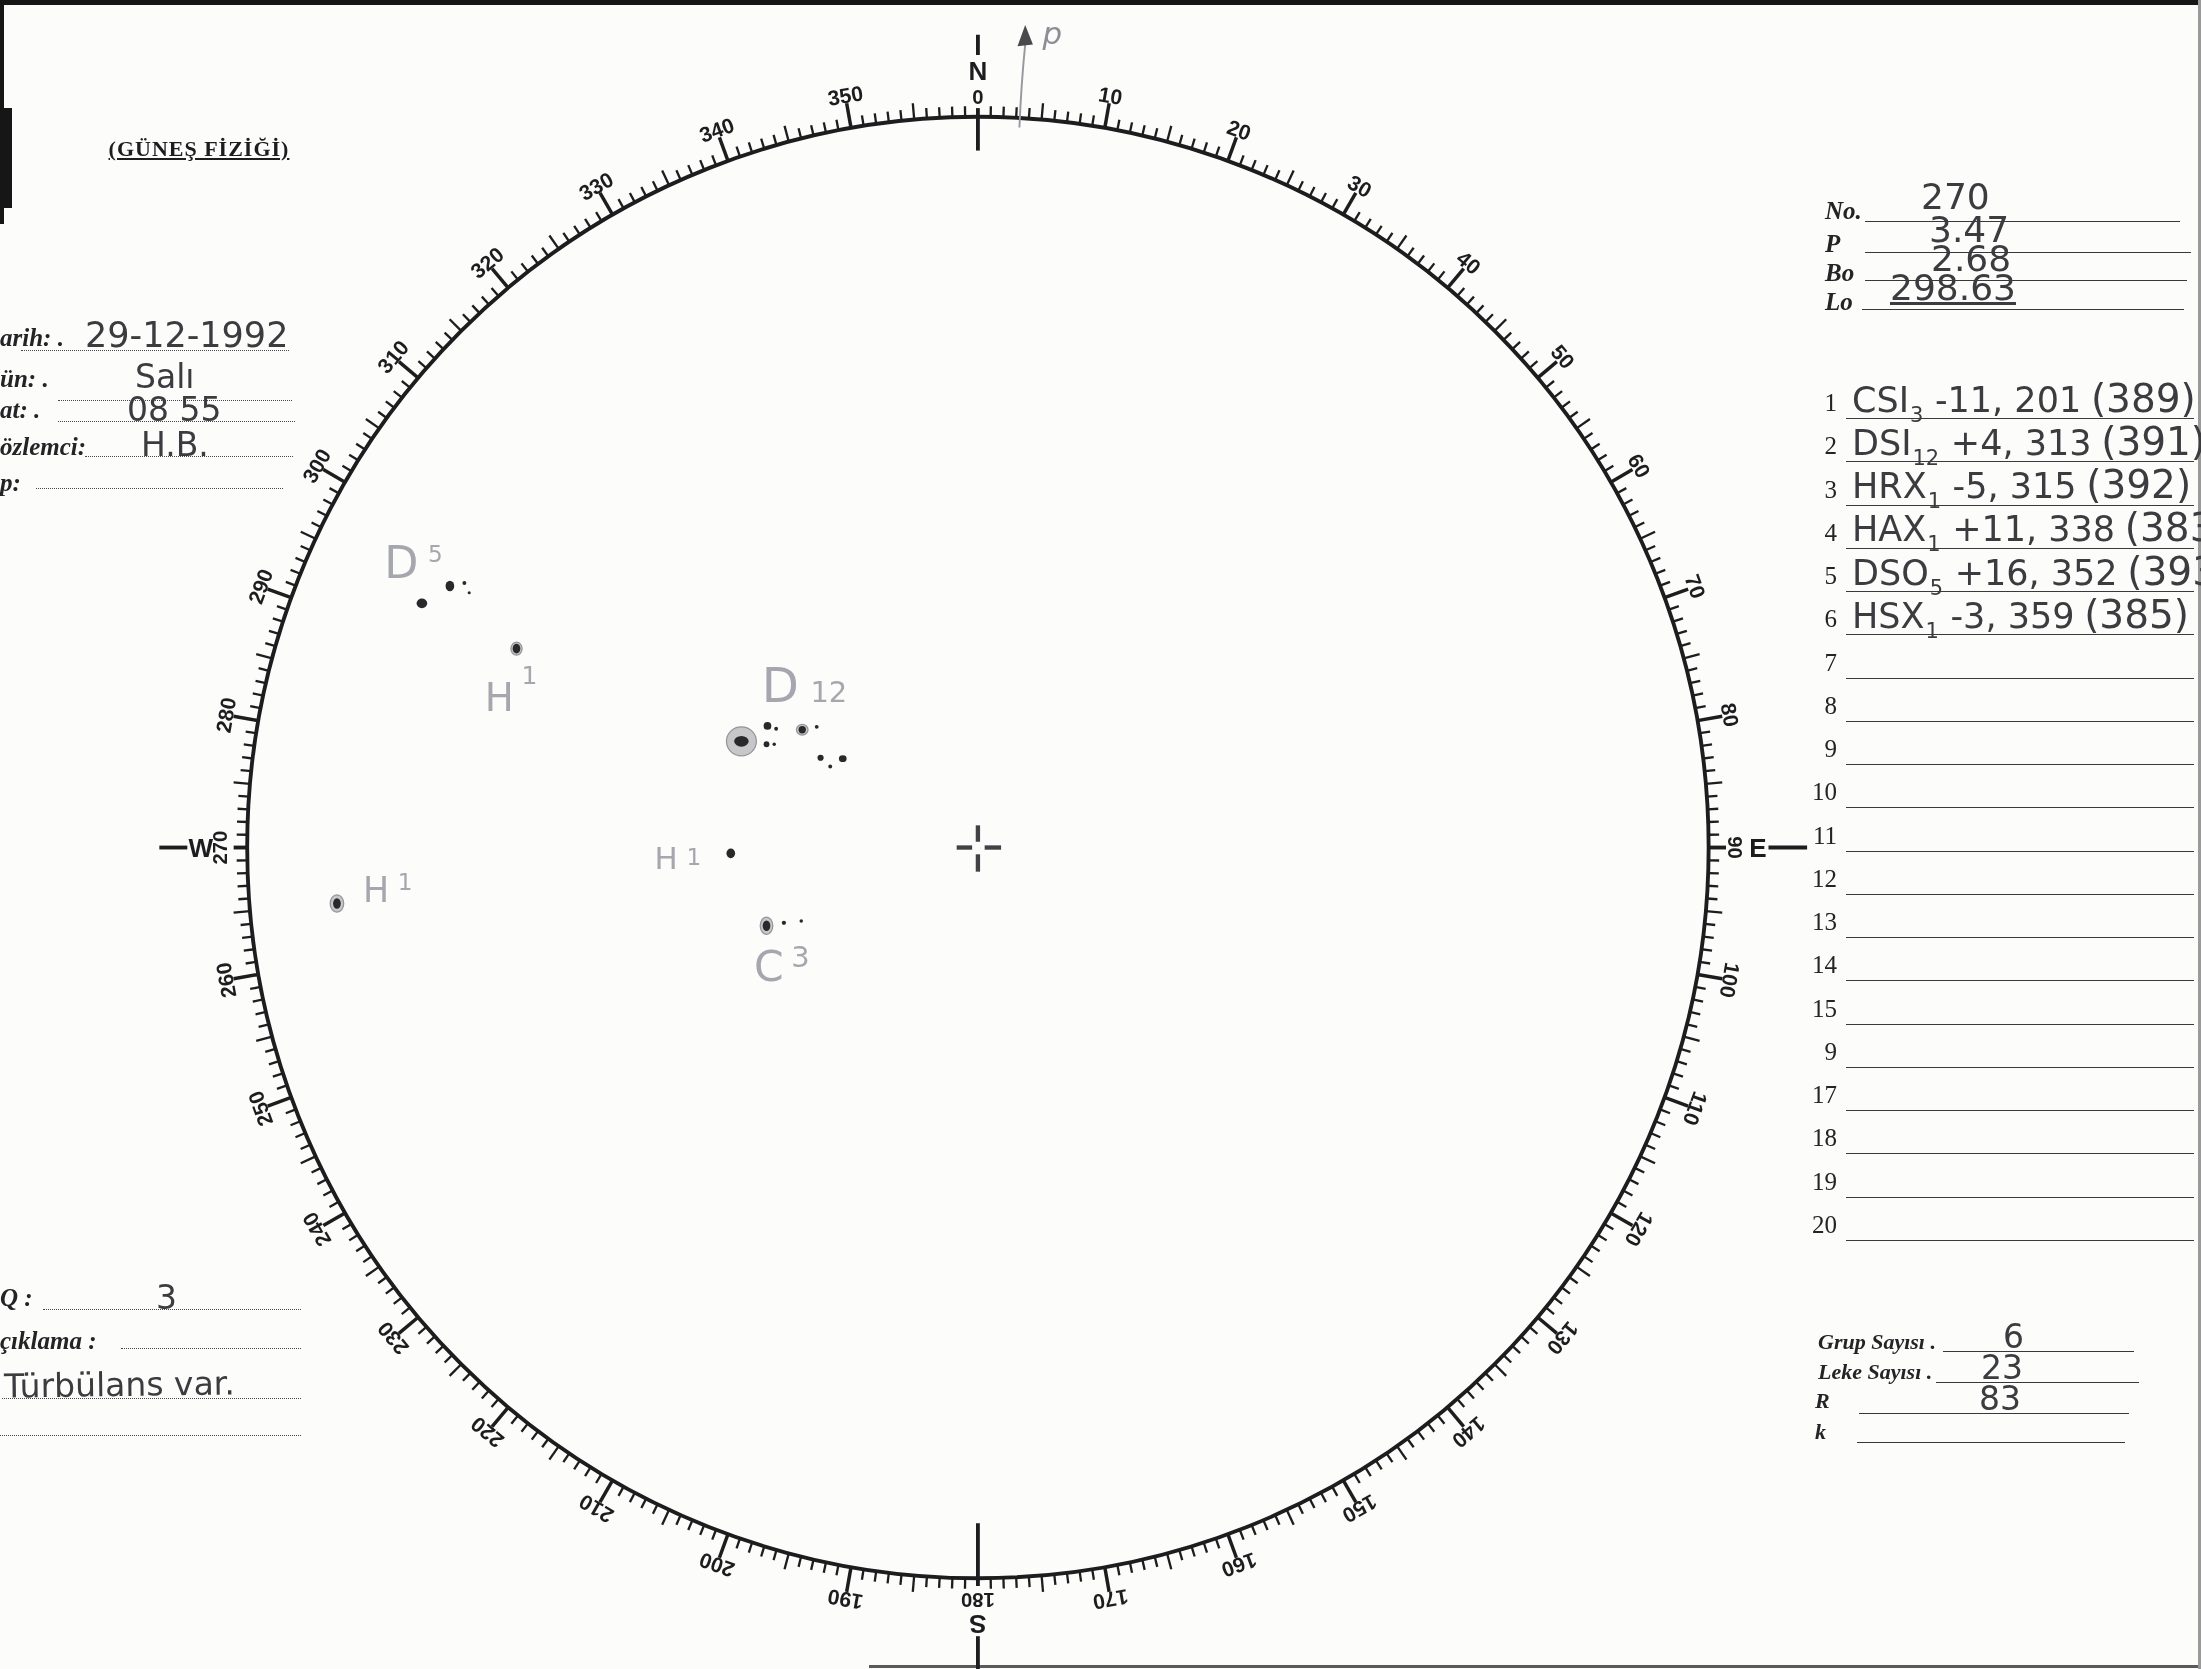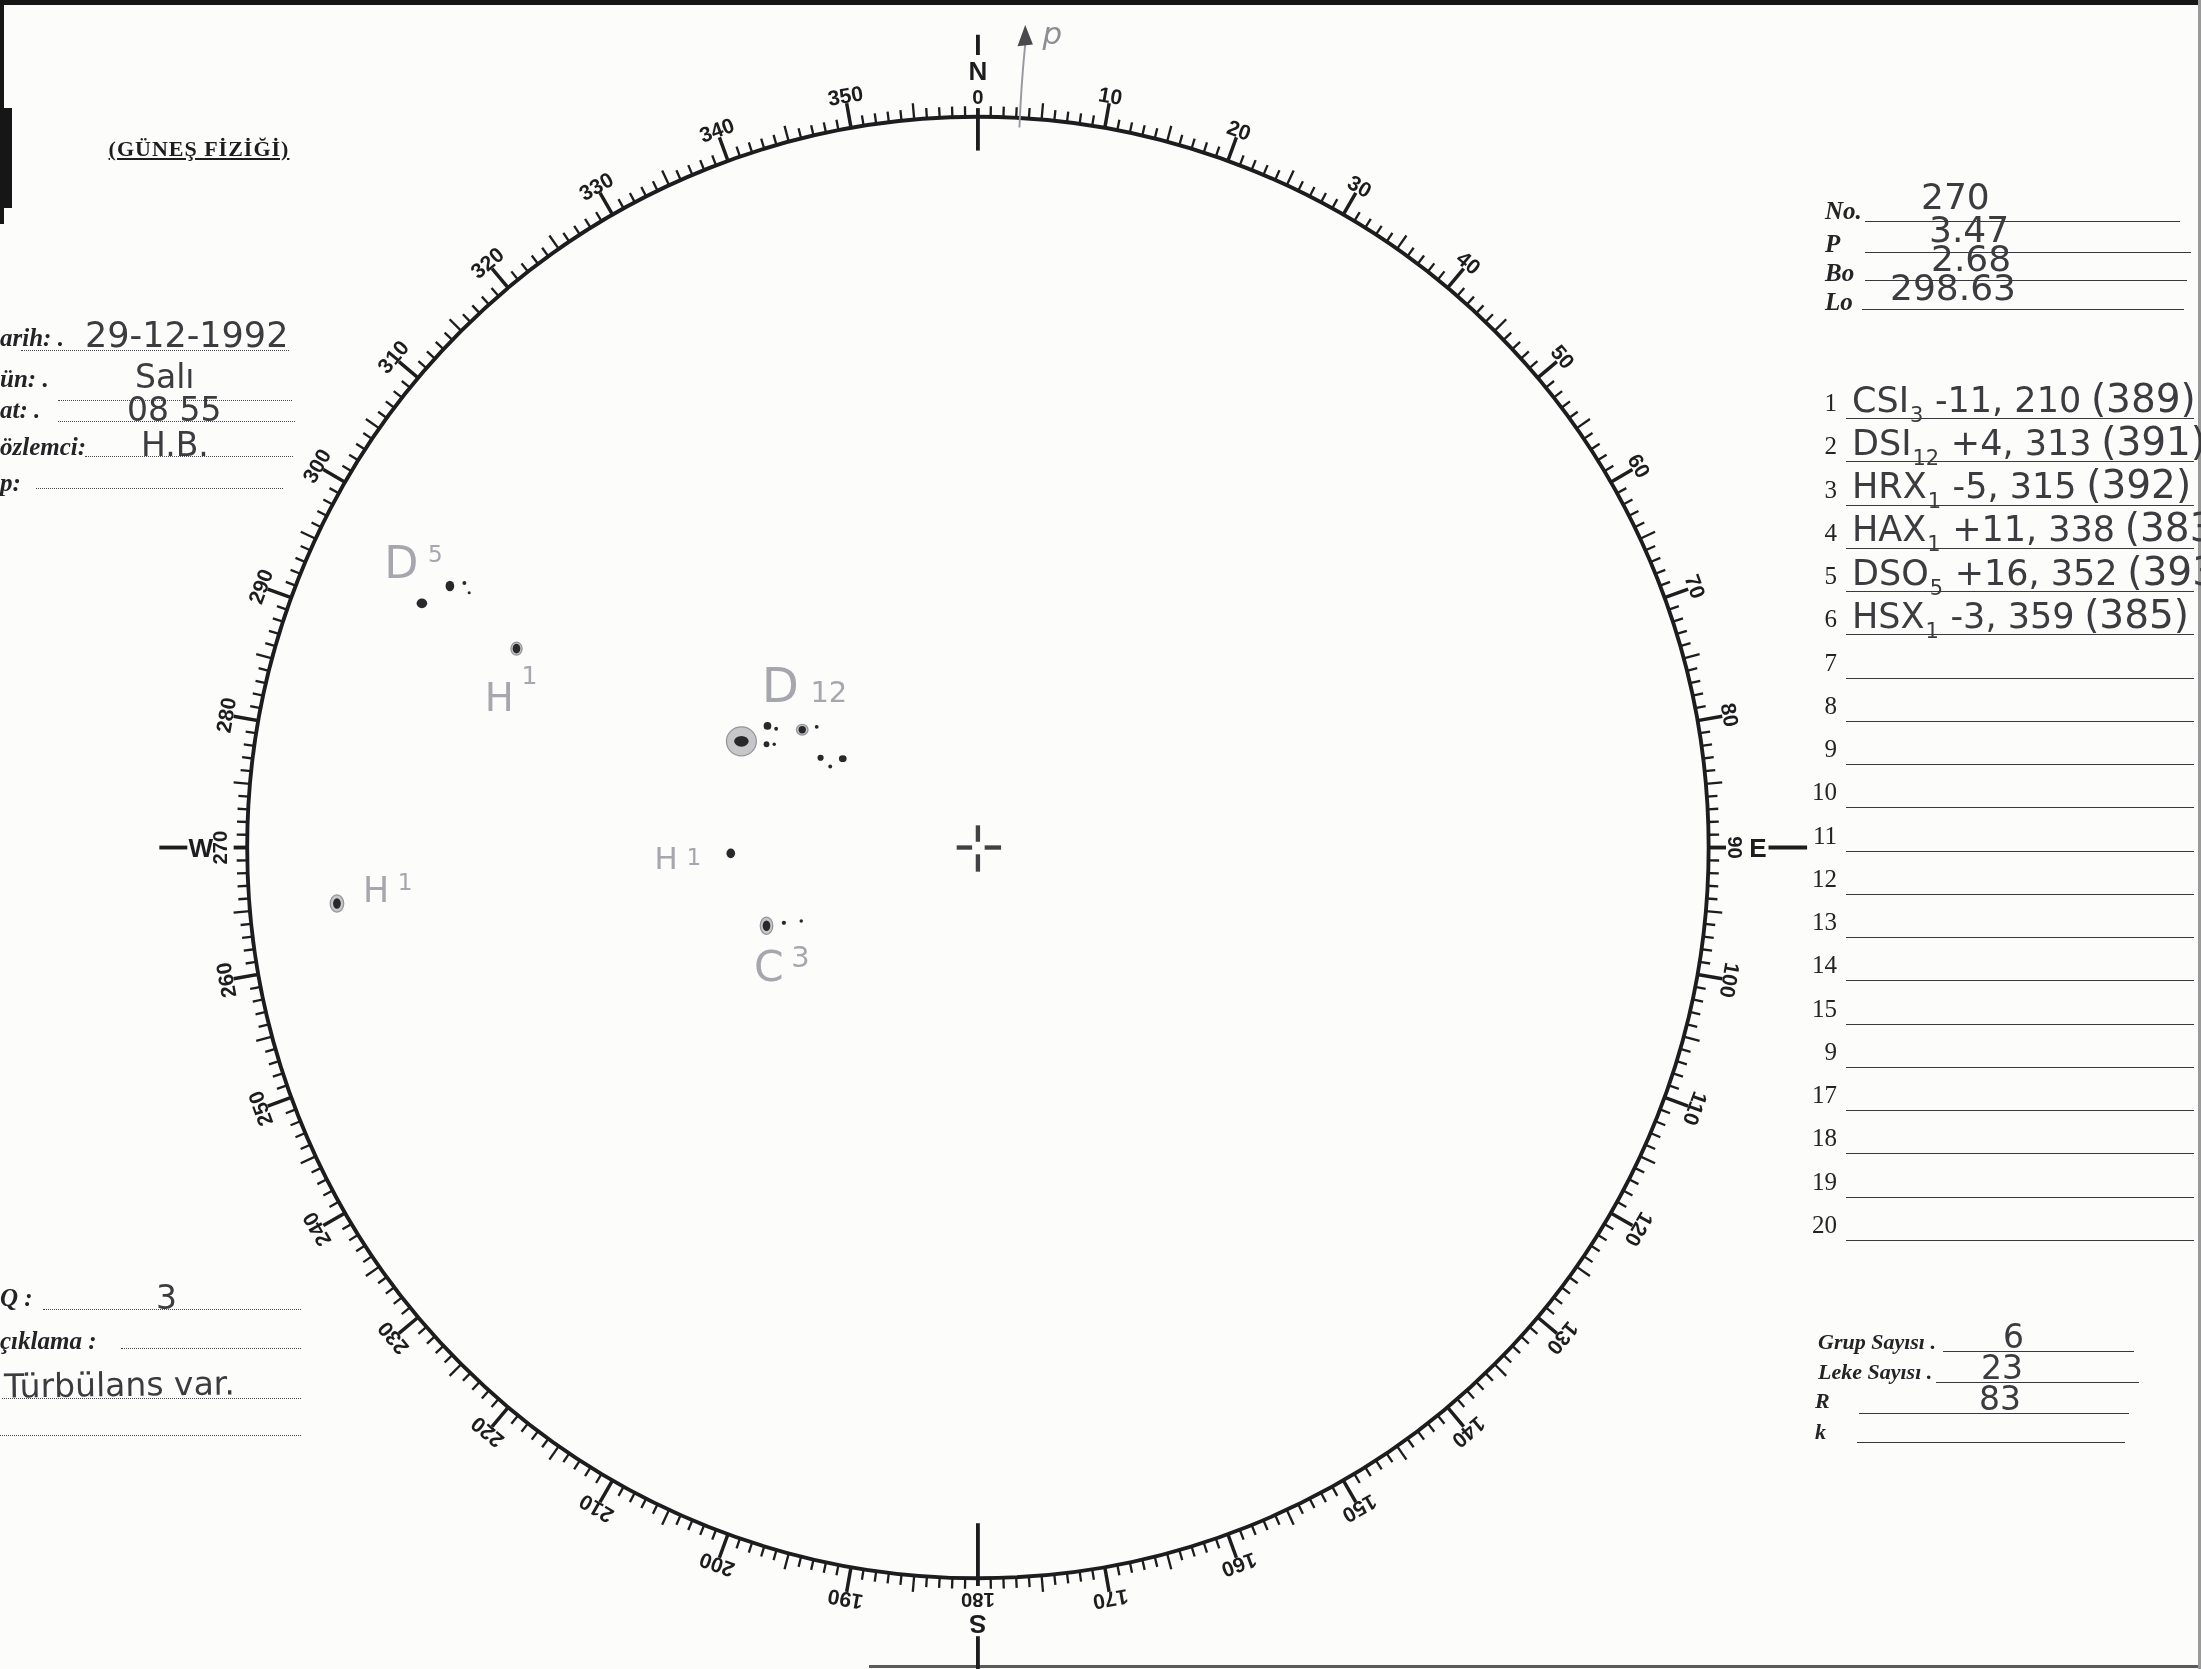--- a/index.html
+++ b/index.html
@@ -42,21 +42,21 @@
   #bl-q-l{left:0;top:1284px;}      #bl-q-v{left:156px;top:1278px;font-size:33px;} #bl-q-d{left:43px;top:1309px;width:258px;}
   #bl-ac-l{left:0;top:1327px;}     #bl-ac-d{left:121px;top:1348px;width:180px;}
   #bl-note-v{left:3.9px;top:1365px;font-size:33px;transform:rotate(-0.8deg);}
   #bl-note-d{left:1.9px;top:1398px;width:299px;}
   #bl-extra-d{left:0;top:1435px;width:301px;}
 
   
   #tr-no-l{left:1825px;top:197px;} #tr-no-v{left:1921px;top:176px;font-size:36px;} #tr-no-u{left:1865px;top:221px;width:315px;}
   #tr-p-l{left:1825px;top:230px;}  #tr-p-v{left:1929px;top:209px;font-size:36px;} #tr-p-u{left:1865px;top:252px;width:326px;}
   #tr-bo-l{left:1825px;top:259px;} #tr-bo-v{left:1931px;top:238px;font-size:36px;} #tr-bo-u{left:1865px;top:280px;width:322px;}
-  #tr-lo-l{left:1825px;top:288px;} #tr-lo-v{left:1890px;top:267px;font-size:36px;} #tr-lo-u{left:1862px;top:309px;width:322px;}
+  #tr-lo-l{left:1825px;top:288px;} #tr-lo-v{left:1890px;top:267px;font-size:36px;text-decoration:underline;} #tr-lo-u{left:1862px;top:309px;width:322px;}
 
   
   #br-grup-l{left:1818px;top:1329px;} #br-grup-v{left:2003px;top:1317px;font-size:33px;} #br-grup-u{left:1943px;top:1351px;width:191px;}
   #br-leke-l{left:1818px;top:1359px;} #br-leke-v{left:1981px;top:1348px;font-size:33px;} #br-leke-u{left:1936px;top:1382px;width:203px;}
   #br-r-l{left:1815px;top:1388px;}    #br-r-v{left:1979px;top:1379px;font-size:33px;}   #br-r-u{left:1859px;top:1413px;width:270px;}
   #br-k-l{left:1815px;top:1419px;}    #br-k-u{left:1857px;top:1442px;width:268px;}
 
   
   .grow-num{position:absolute;width:39px;text-align:right;font:25px "Liberation Serif",serif;color:#242426;}
   .grow-line{position:absolute;border-bottom:1.7px solid #3a3a3d;height:0;}
@@ -574,21 +574,21 @@
 <span class="abs hand" id="tr-bo-v">2.68</span>
 <i class="solidline" id="tr-bo-u"></i>
 
 <span class="abs plabel" id="tr-lo-l">Lo</span>
 <span class="abs hand" id="tr-lo-v">298.63</span>
 <i class="solidline" id="tr-lo-u"></i>
 
 <div id="group-list">
     <div class="grow-num" style="left: 1798px; top: 389px;">1</div>
     <i class="grow-line" style="left: 1846px; top: 418px; width: 348px;"></i>
-    <div class="grow-txt" style="left: 1852px; top: 378px;"><span class="gtype">CSI</span><span class="gsub">3</span><span class="gval">-11, 210</span><span class="gparen">(389)</span></div>
+    <div class="grow-txt" style="left: 1852px; top: 378px;"><span class="gtype">CSI</span><span class="gsub">3</span><span class="gval">-11, 201</span><span class="gparen">(389)</span></div>
     <div class="grow-num" style="left: 1798px; top: 432px;">2</div>
     <i class="grow-line" style="left: 1846px; top: 461px; width: 348px;"></i>
     <div class="grow-txt" style="left: 1852px; top: 421px;"><span class="gtype">DSI</span><span class="gsub">12</span><span class="gval">+4, 313</span><span class="gparen">(391)</span></div>
     <div class="grow-num" style="left: 1798px; top: 476px;">3</div>
     <i class="grow-line" style="left: 1846px; top: 505px; width: 348px;"></i>
     <div class="grow-txt" style="left: 1852px; top: 464px;"><span class="gtype">HRX</span><span class="gsub">1</span><span class="gval">-5, 315</span><span class="gparen">(392)</span></div>
     <div class="grow-num" style="left: 1798px; top: 519px;">4</div>
     <i class="grow-line" style="left: 1846px; top: 548px; width: 348px;"></i>
     <div class="grow-txt" style="left: 1852px; top: 507px;"><span class="gtype">HAX</span><span class="gsub">1</span><span class="gval">+11, 338</span><span class="gparen">(383)</span></div>
     <div class="grow-num" style="left: 1798px; top: 562px;">5</div>

